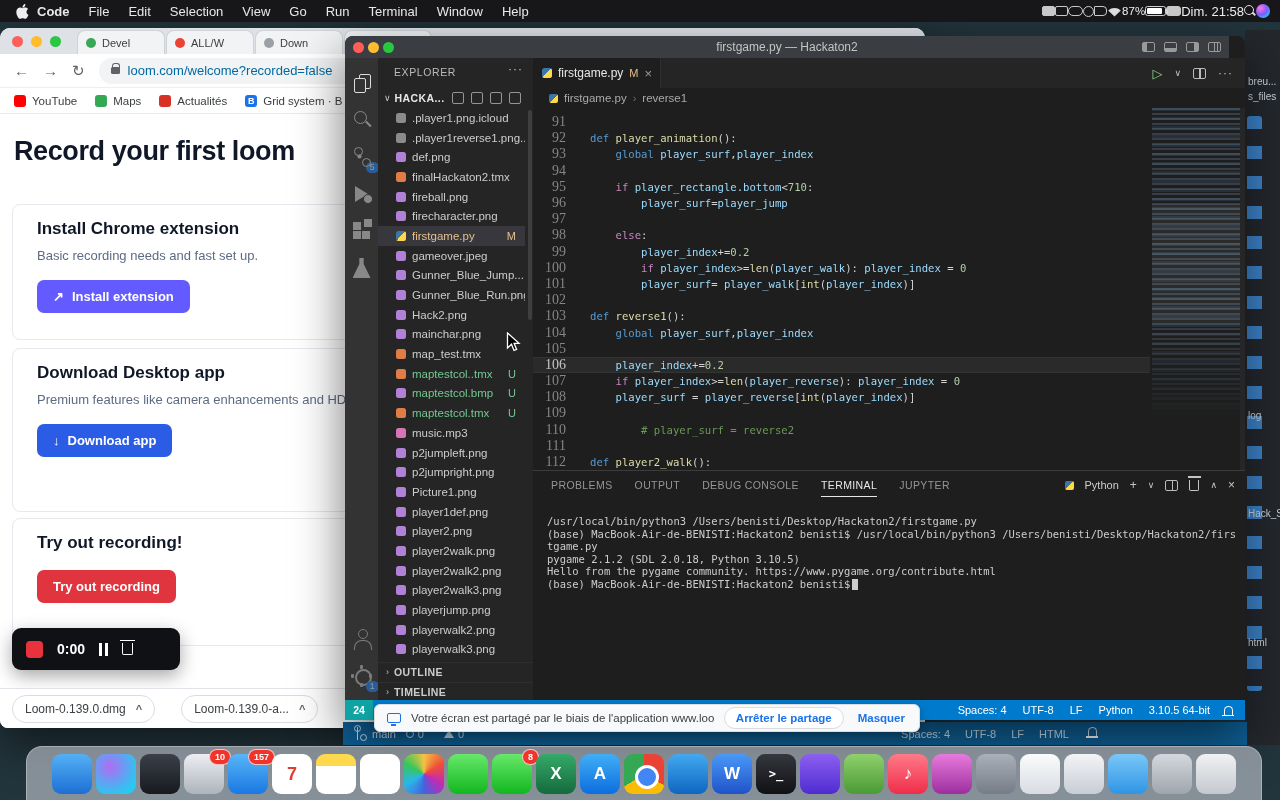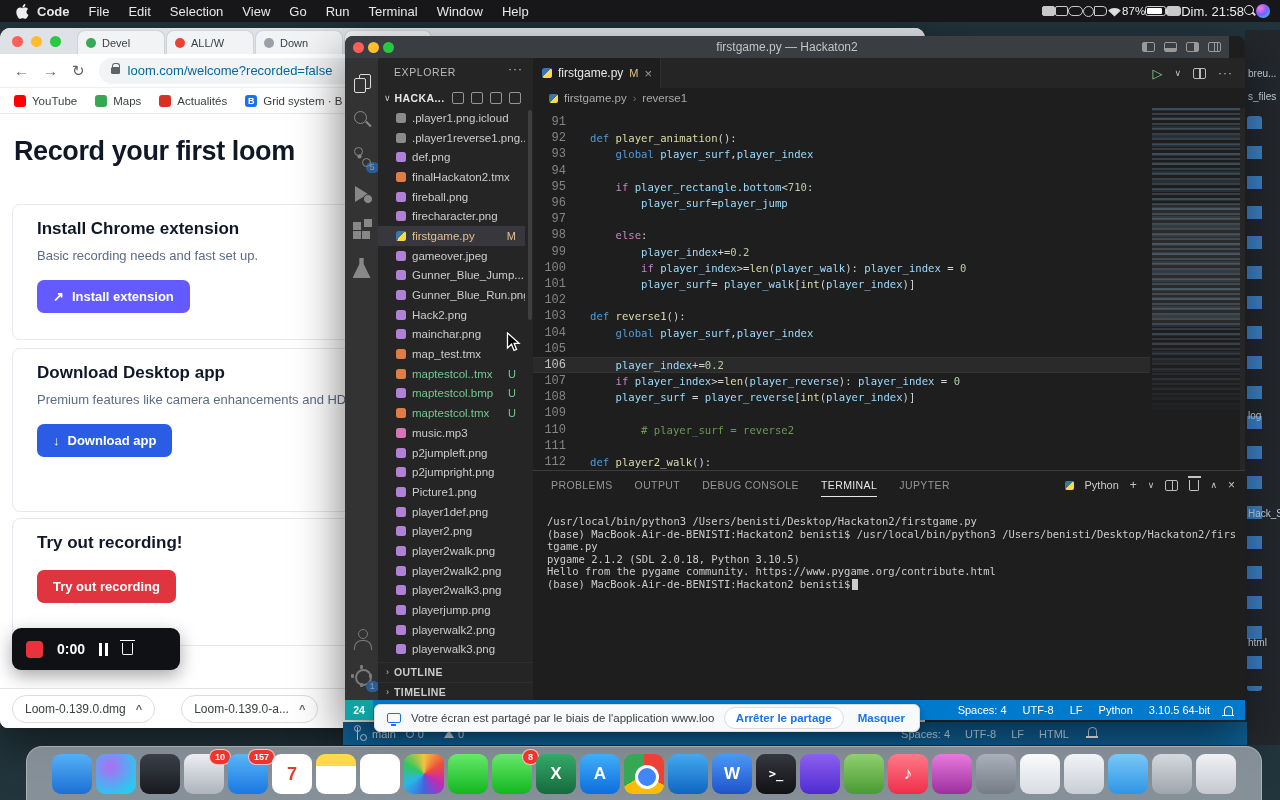--- a/index.html
+++ b/index.html
@@ -145,21 +145,21 @@
   .act-more{font-size:12px;letter-spacing:1px}
 
   .vs-breadcrumb{position:absolute;left:188px;right:0;top:52px;height:20px;background:#1e1e1e;display:flex;align-items:center;gap:6px;padding-left:16px;color:#a9a9a9;font-size:11.5px}
   .bc-ic{width:9px;height:9px;border-radius:2px;flex:0 0 auto}
   .bc-sep{font-size:11px;color:#6e6e6e}
 
   .vs-editor{position:absolute;left:188px;right:0;top:72px;height:362px;background:#1e1e1e;overflow:hidden}
   #code-lines{position:absolute;left:0;top:6px;right:95px}
   .crow{display:flex;height:16.2px;align-items:center}
   .crow.cur{background:rgba(255,255,255,.055);box-shadow:inset 0 1px 0 #333,inset 0 -1px 0 #333}
-  .ln{width:33px;text-align:right;font-family:Liberation Mono, monospace;font-size:12px;color:#858585;flex:0 0 auto}
+  .ln{width:33px;text-align:right;font-family:Liberation Serif, serif;font-size:14px;color:#858585;flex:0 0 auto}
   .crow.cur .ln{color:#c6c6c6}
   .ct{font-family:"DejaVu Sans Mono",monospace;font-size:10.6px;white-space:pre;padding-left:24px;color:#d4d4d4}
   .tk-kw{color:#569cd6}.tk-ctrl{color:#c586c0}.tk-fn{color:#dcdcaa}.tk-var{color:#9cdcfe}
   .tk-num{color:#b5cea8}.tk-cmt{color:#6a9955}.tk-pl{color:#d4d4d4}
   .minimap{position:absolute;right:5px;top:0;width:88px;bottom:0;
     background:
       linear-gradient(180deg,rgba(30,30,30,0) 0 58%,#1e1e1e 86%),
       repeating-linear-gradient(180deg,rgba(156,189,220,.20) 0 2px,rgba(0,0,0,0) 2px 5px),
       repeating-linear-gradient(180deg,rgba(86,156,214,.14) 0 3px,rgba(0,0,0,0) 3px 9px)}
   .mm-viewport{position:absolute;left:0;right:0;top:96px;height:120px;background:rgba(255,255,255,.06)}
@@ -243,21 +243,21 @@
   .dk-badge{position:absolute;top:-5px;right:-7px;background:#f0342c;color:#fff;font-size:9px;line-height:1;padding:2.5px 5px;border-radius:9px;font-weight:700;border:1px solid rgba(255,255,255,.7)}
 
   
   #cursor{position:absolute;left:506px;top:332px;z-index:10;pointer-events:none}
 </style>
 </head>
 <body>
 
 <div id="bg-right">
   <div class="rw-bars"></div>
-<span class="frag" style="top: 38px;">breu...</span>
+<span class="frag" style="top: 46px;">breu...</span>
     <span class="frag" style="top: 61px;">s_files</span>
     <span class="frag" style="top: 380px;">log</span>
     <span class="frag" style="top: 478px;">Hack_St</span>
     <span class="frag" style="top: 607px;">html</span>
   </div>
 
 <div id="browser">
   <div class="br-tabstrip">
     <span class="tl tl-r"></span>
     <span class="tl tl-y"></span>

